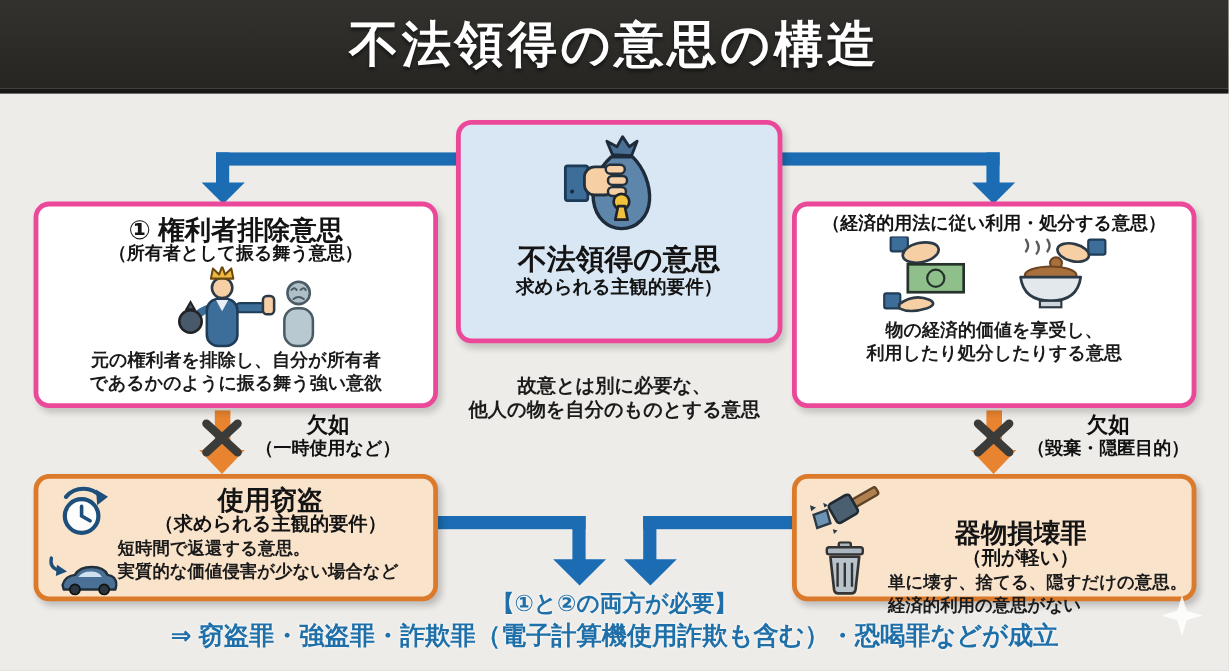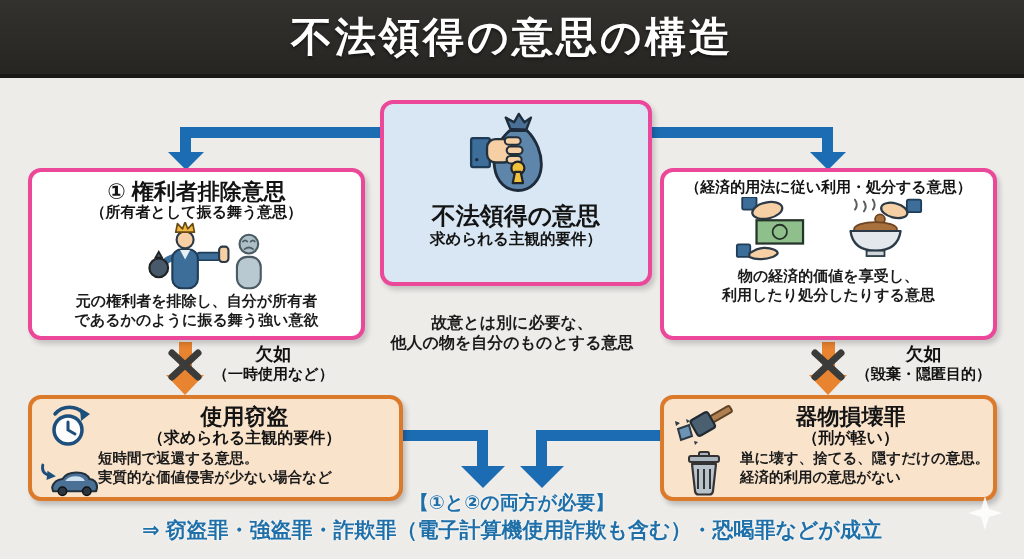--- a/index.html
+++ b/index.html
@@ -203,21 +203,21 @@
             <path d="M129 38 h56 q-3 22 -28 22 q-25 0 -28 -22 Z" fill="#e3e8ec" stroke="#2b3a46" stroke-width="2.5" stroke-linejoin="round"></path>
             <rect x="147" y="60" width="20" height="6" fill="#cfd6db" stroke="#2b3a46" stroke-width="2"></rect>
           </g>
         </svg>
       </div>
       <div class="bx-body">物の経済的価値を享受し、</div>
       <div class="bx-body">利用したり処分したりする意思</div>
     </div>
   </div>
 
-  <div class="orangebox" style="left:28px; top:395px; width:375px; height:106px;">
+  <div class="orangebox" style="left:28px; top:395px; width:337px; height:106px;">
     <div class="obx-icons">
       <svg width="46" height="44" viewBox="0 0 46 44">
         <path d="M9 9 A19 19 0 0 1 38 9" stroke="#1d4f7c" stroke-width="3.5" fill="none" stroke-linecap="round"></path>
         <polygon points="34,3 44,9 35,16" fill="#1d4f7c"></polygon>
         <circle cx="22" cy="25" r="14" fill="#fdfdfd" stroke="#1d4f7c" stroke-width="3.5"></circle>
         <path d="M22 17 V25 L29 29" stroke="#1d4f7c" stroke-width="3" fill="none" stroke-linecap="round"></path>
       </svg>
       <svg width="58" height="34" viewBox="0 0 62 36">
         <path d="M3 2 q-2 9 7 11" stroke="#1d4f7c" stroke-width="3" fill="none" stroke-linecap="round"></path>
         <polygon points="8,8 17,14 7,18" fill="#1d4f7c"></polygon>
@@ -249,21 +249,21 @@
         <polygon points="12,14 16,16 13,18" fill="#2b3a46"></polygon>
         <polygon points="20,36 24,37 21,40" fill="#2b3a46"></polygon>
       </svg>
       <svg width="42" height="46" viewBox="0 0 42 46">
         <rect x="15" y="1" width="10" height="5" rx="1.5" fill="#aab6bf" stroke="#333" stroke-width="2"></rect>
         <rect x="5" y="5" width="30" height="6" rx="2" fill="#aab6bf" stroke="#333" stroke-width="2"></rect>
         <path d="M8 13 h24 l-3 27 q-0.5 3.5 -3.5 3.5 h-11 q-3 0 -3.5 -3.5 Z" fill="#b9c3cc" stroke="#333" stroke-width="2.2" stroke-linejoin="round"></path>
         <path d="M14 18 v20 M20 18 v20 M26 18 v20" stroke="#333" stroke-width="2"></path>
       </svg>
     </div>
-    <div class="obx-head" style="padding-left:44px;">
+    <div class="obx-head" style="padding-left:44px;margin-top:28px;">
       <div class="bx-title">器物損壊罪</div>
       <div class="bx-sub" style="font-size:16px;">（刑が軽い）</div>
     </div>
     <div class="obx-body" id="br-body">
       <div>単に壊す、捨てる、隠すだけの意思。</div>
       <div>経済的利用の意思がない</div>
     </div>
   </div>
 
   <div class="conclusion" id="concl1">【①と②の両方が必要】</div>

